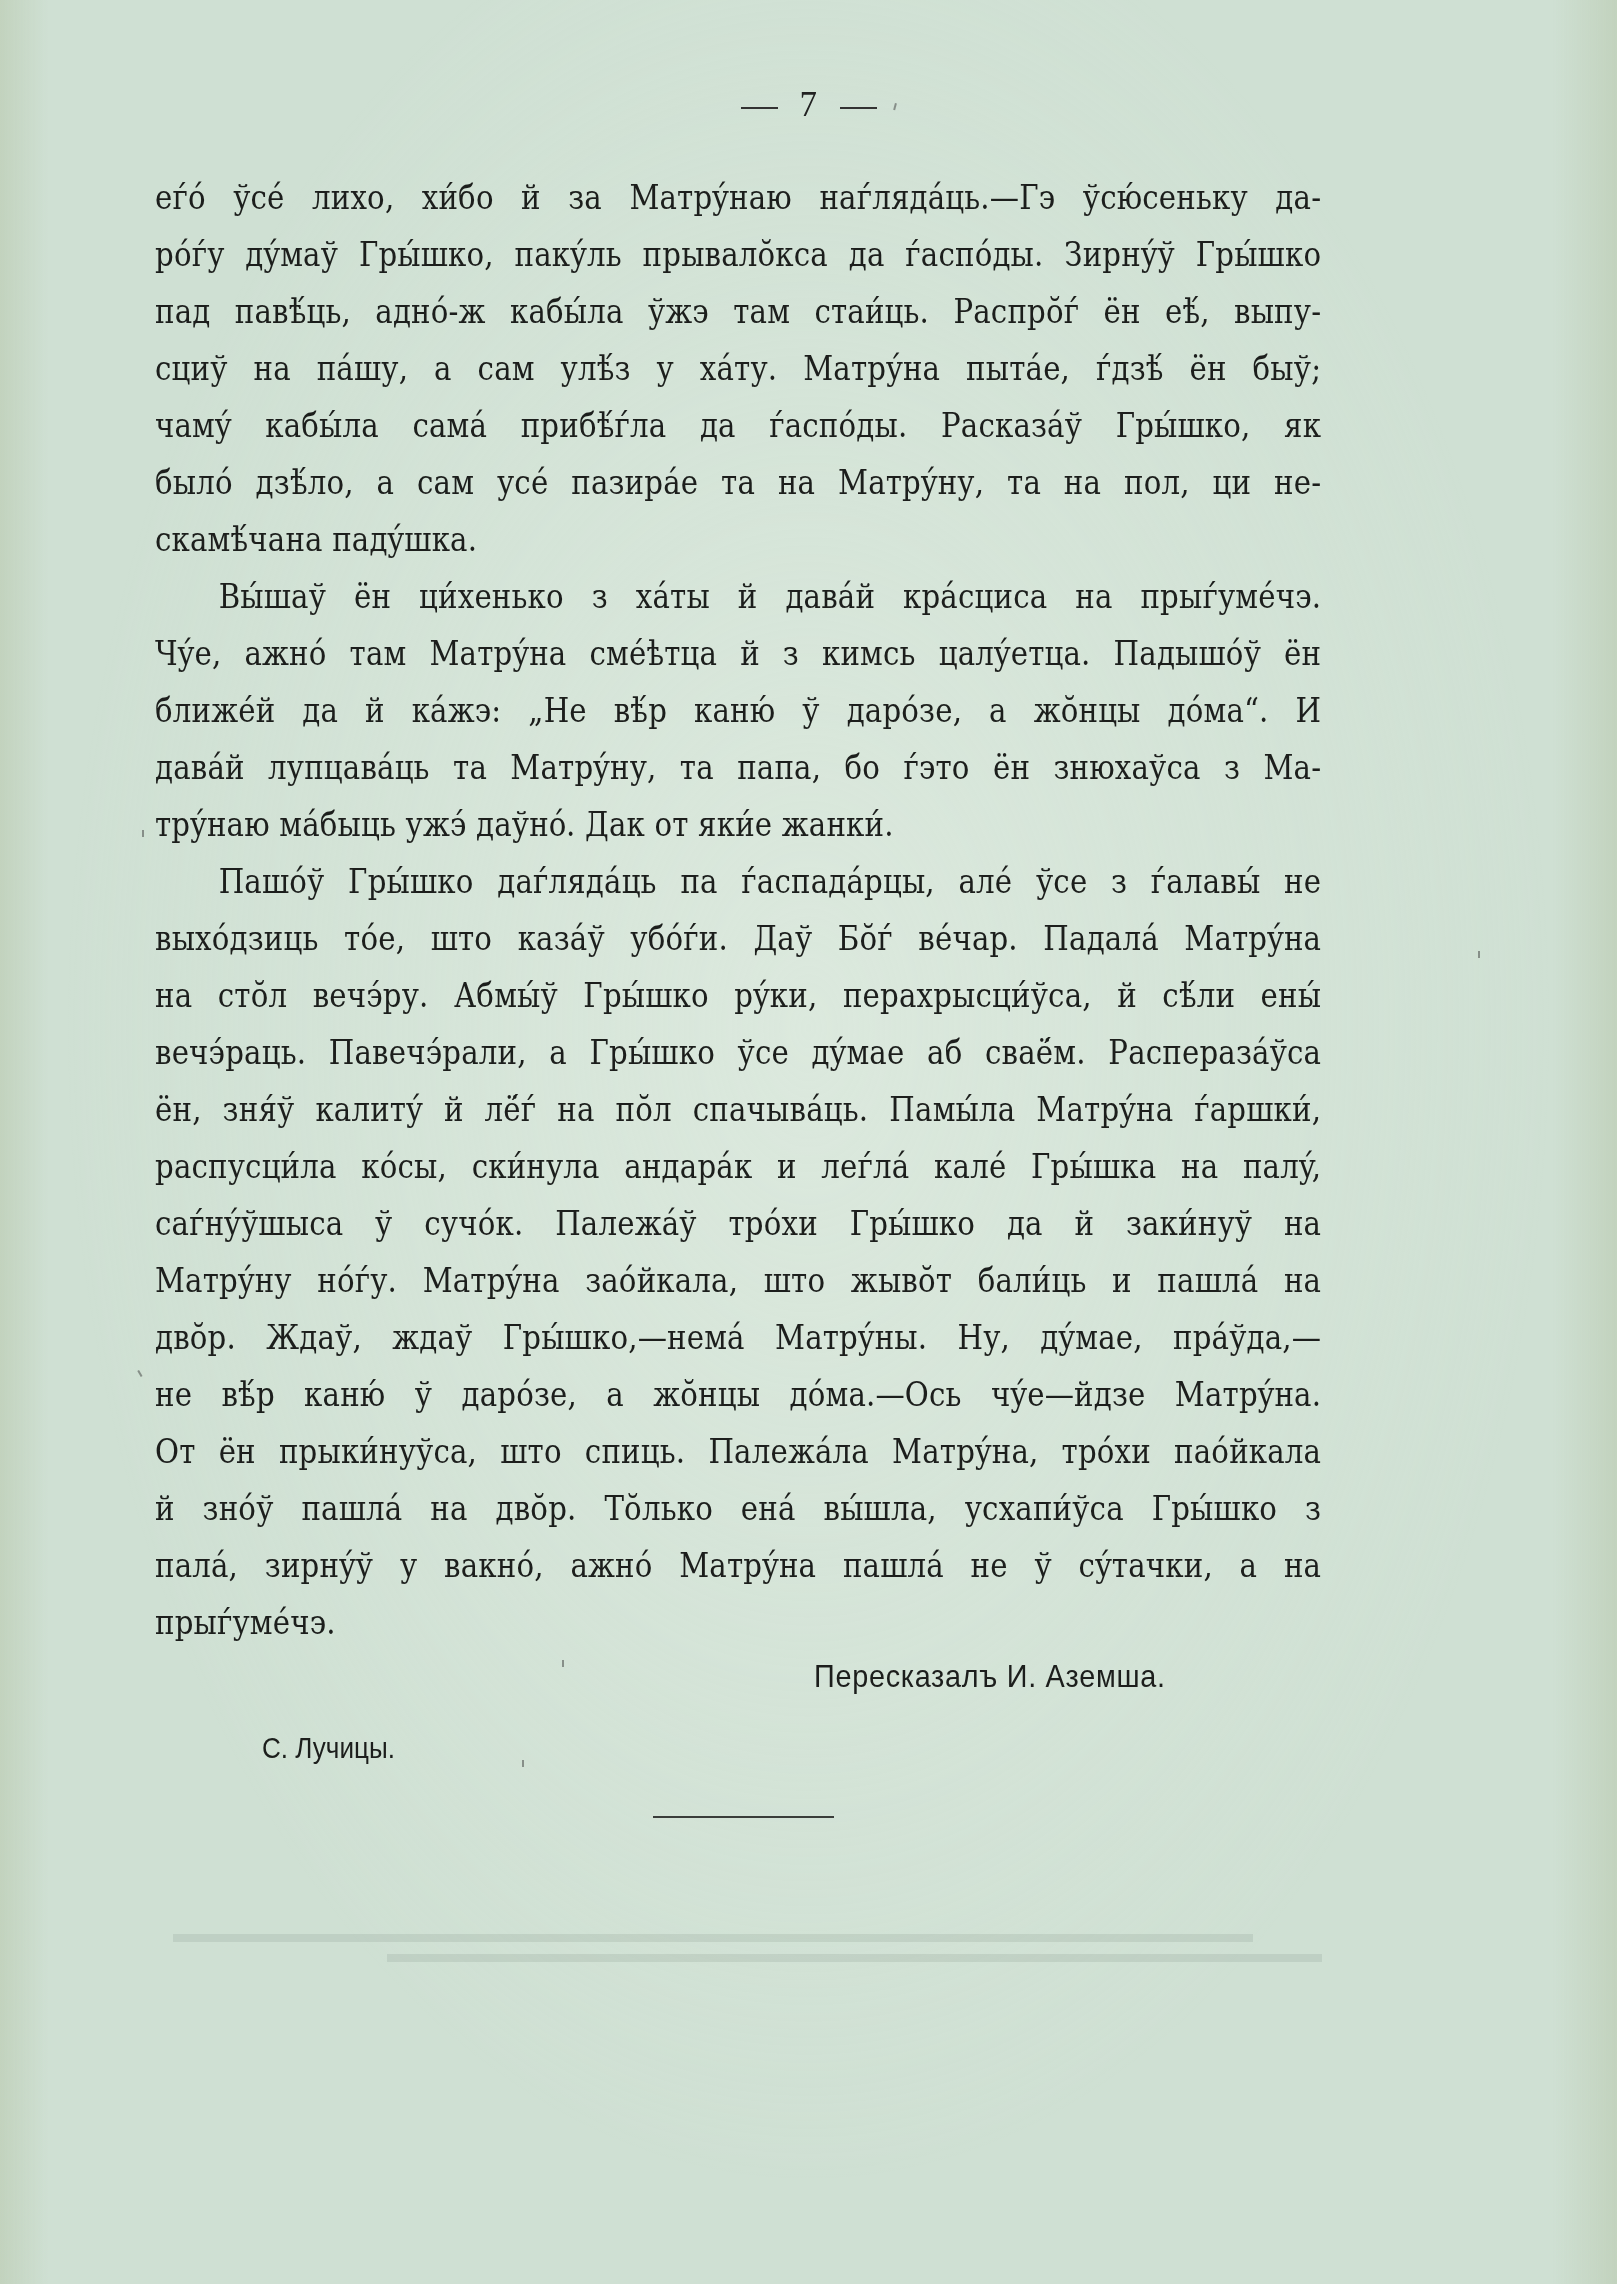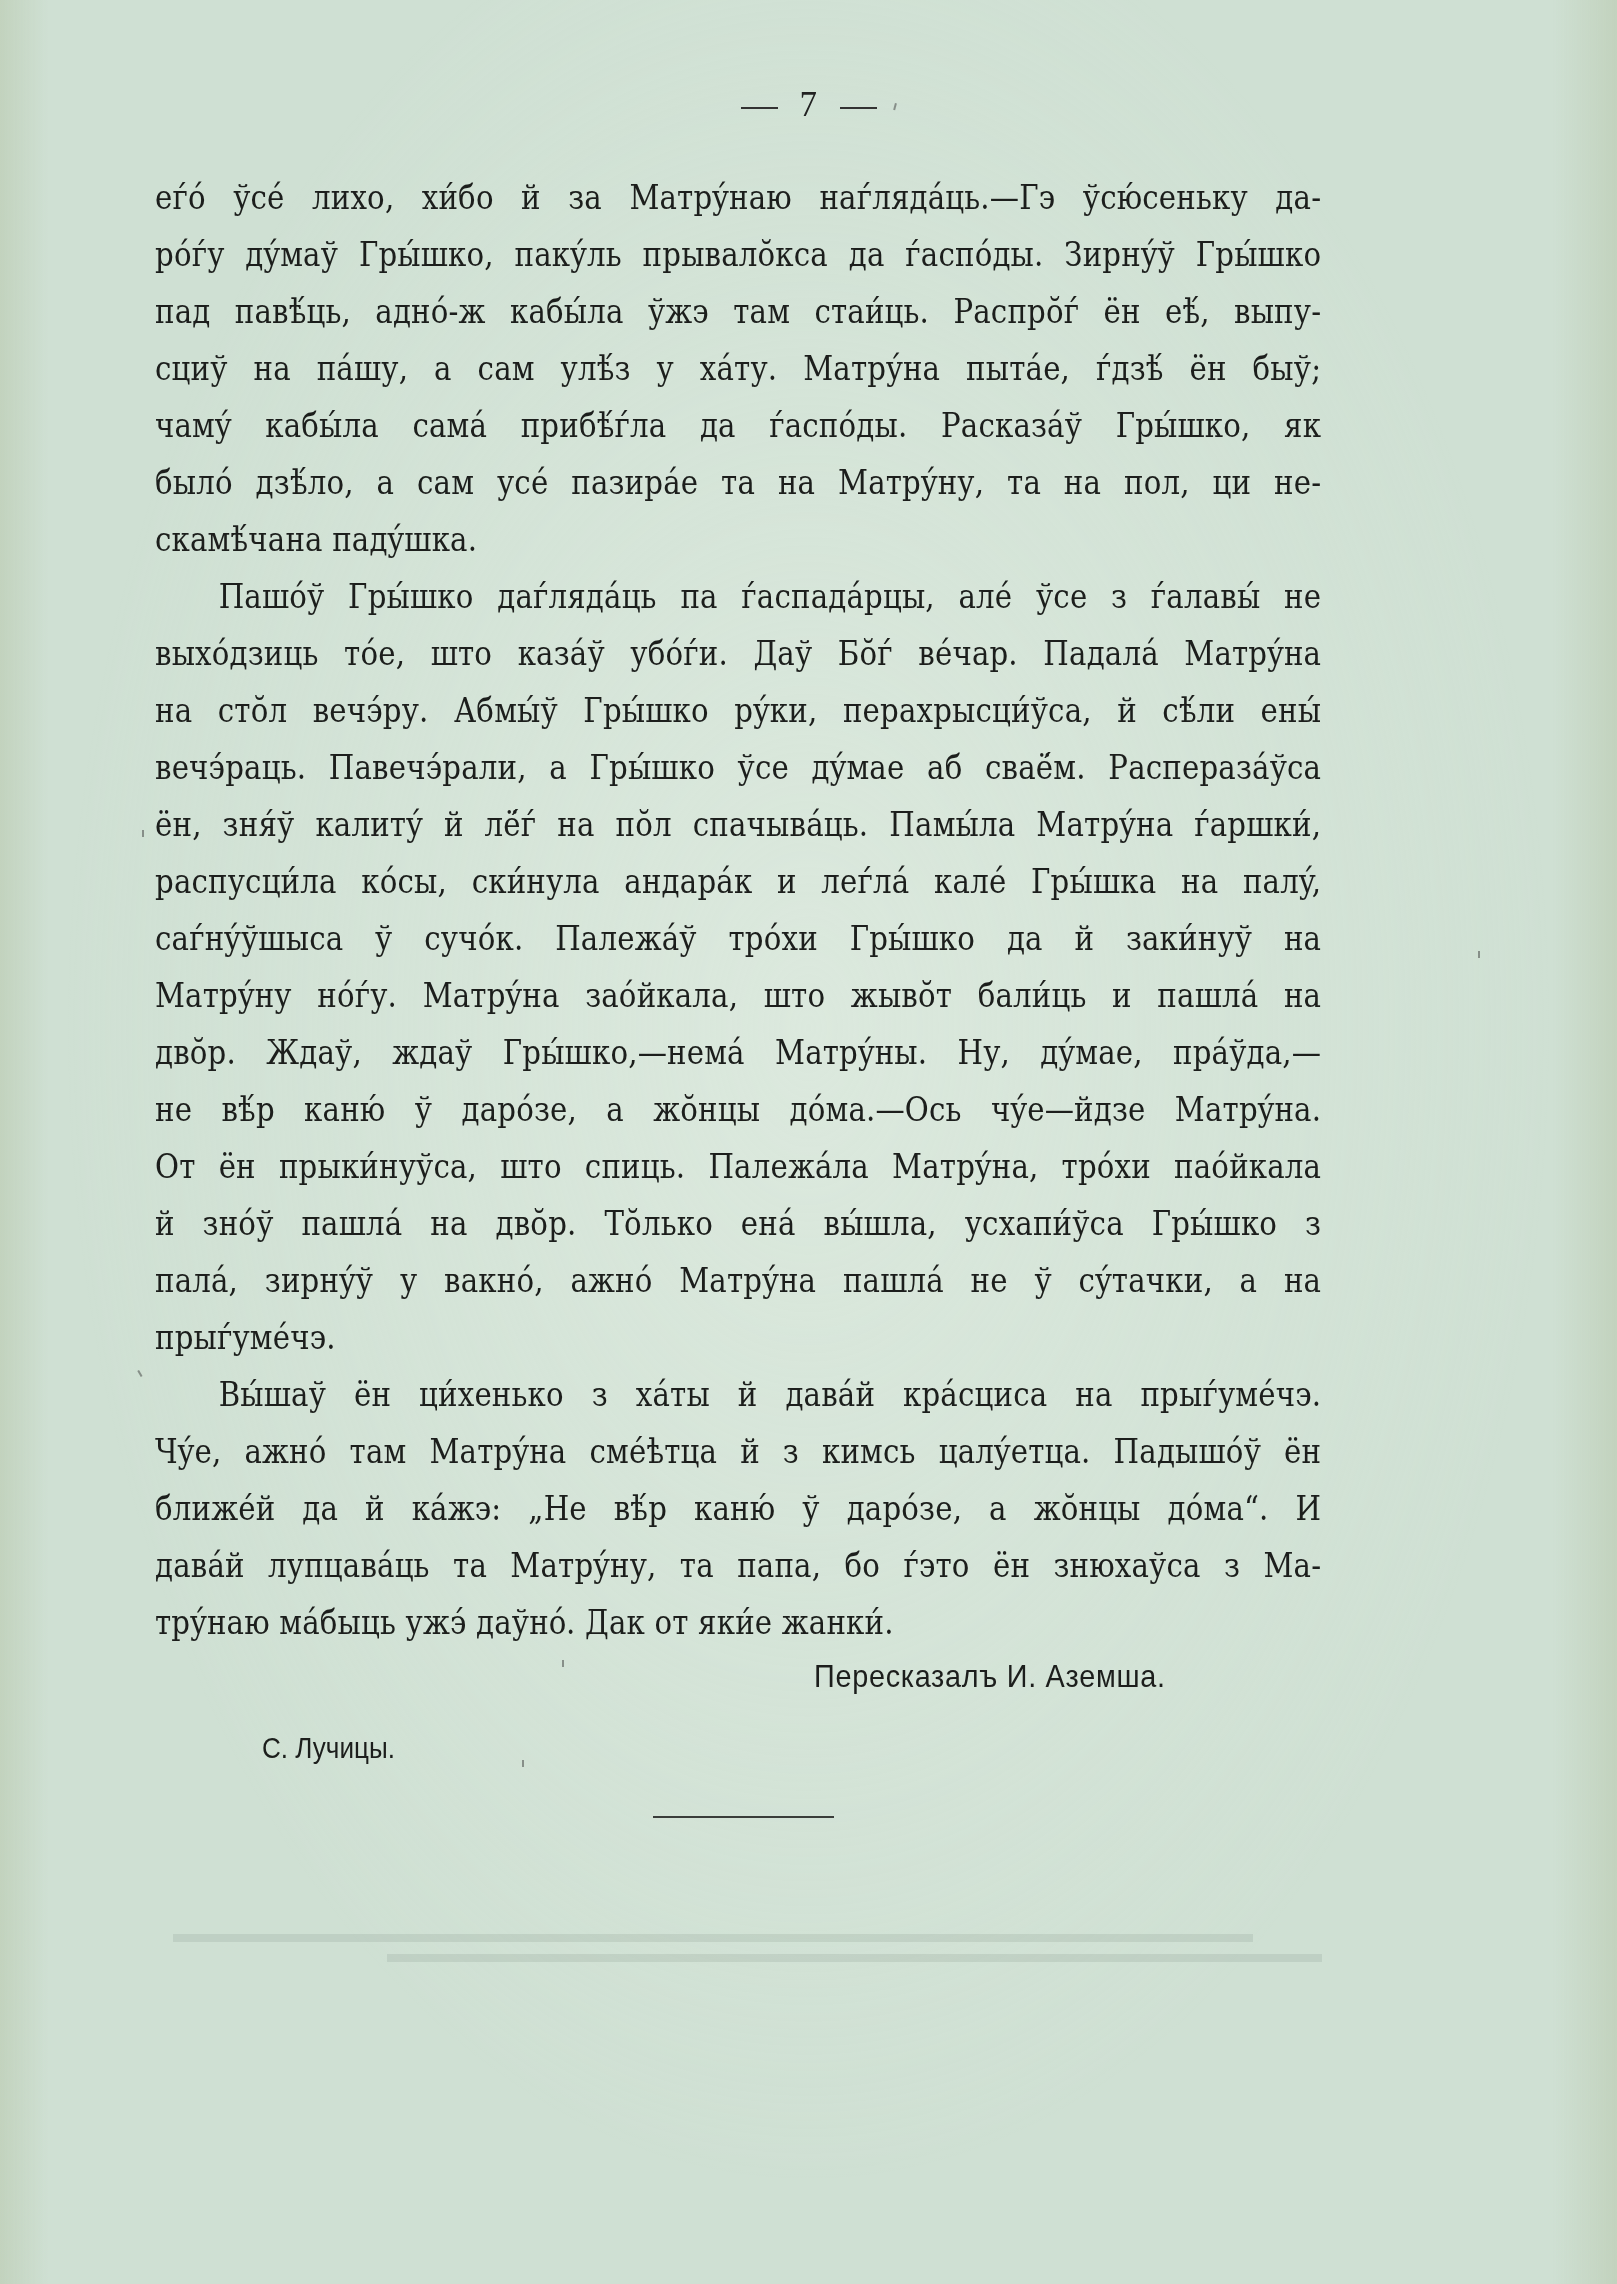--- a/index.html
+++ b/index.html
@@ -125,41 +125,41 @@
       <div class="paragraph">
         <span class="line">еѓó ўсé лихо, хи́бо й за Матрýнаю наѓлядáць.—Гэ ўсю́сеньку да-</span>
         <span class="line">рóѓу дýмаў Гры́шко, пакýль прывалŏкса да ѓаспóды. Зирнýў Гры́шко</span>
         <span class="line">пад павѣ́ць, аднó-ж кабы́ла ўжэ там стаи́ць. Распрŏѓ ён еѣ́, выпу-</span>
         <span class="line">сциў на пáшу, а сам улѣ́з у хáту. Матрýна пытáе, ѓдзѣ́ ён быў;</span>
         <span class="line">чамý кабы́ла самá прибѣ́ѓла да ѓаспóды. Расказáў Гры́шко, як</span>
         <span class="line">былó дзѣ́ло, а сам усé пазирáе та на Матрýну, та на пол, ци не-</span>
         <span class="line last">скамѣ́чана падýшка.</span>
       </div>
       <div class="paragraph">
+        <span class="line indent">Вы́шаў ён ци́хенько з хáты й давáй крáсциса на прыѓумéчэ.</span>
+        <span class="line">Чýе, ажнó там Матрýна сме́ѣтца й з кимсь цалýетца. Падышóў ён</span>
+        <span class="line">ближе́й да й кáжэ: „Не вѣ́р каню́ ў дарóзе, а жŏнцы дóма“. И</span>
+        <span class="line">давáй лупцавáць та Матрýну, та папа, бо ѓэто ён знюхаўса з Ма-</span>
+        <span class="line last">трýнаю мáбыць ужэ́ даўнó. Дак от яки́е жанки́.</span>
+      </div>
+      <div class="paragraph">
         <span class="line indent">Пашóў Гры́шко даѓлядáць па ѓаспадáрцы, алé ўсе з ѓалавы́ не</span>
         <span class="line">выхóдзиць тóе, што казáў убóѓи. Даў Бŏѓ вéчар. Падалá Матрýна</span>
         <span class="line">на стŏл вечэ́ру. Абмы́ў Гры́шко рýки, перахрысци́ўса, й сѣ́ли ены́</span>
         <span class="line">вечэ́раць. Павечэ́рали, а Гры́шко ўсе дýмае аб сваё́м. Расперазáўса</span>
         <span class="line">ён, зня́ў калитý й лё́ѓ на пŏл спачывáць. Памы́ла Матрýна ѓаршки́,</span>
         <span class="line">распусци́ла кóсы, ски́нула андарáк и леѓлá калé Гры́шка на палý,</span>
         <span class="line">саѓнýўшыса ў сучóк. Палежáў трóхи Гры́шко да й заки́нуў на</span>
         <span class="line">Матрýну нóѓу. Матрýна заóйкала, што жывŏт бали́ць и пашлá на</span>
         <span class="line">двŏр. Ждаў, ждаў Гры́шко,—немá Матрýны. Ну, дýмае, прáўда,—</span>
         <span class="line">не вѣ́р каню́ ў дарóзе, а жŏнцы дóма.—Ось чýе—йдзе Матрýна.</span>
         <span class="line">От ён прыки́нуўса, што спиць. Палежáла Матрýна, трóхи паóйкала</span>
         <span class="line">й знóў пашлá на двŏр. Тŏлько енá вы́шла, усхапи́ўса Гры́шко з</span>
         <span class="line">палá, зирнýў у вакнó, ажнó Матрýна пашлá не ў сýтачки, а на</span>
         <span class="line last">прыѓумéчэ.</span>
-      </div>
-      <div class="paragraph">
-        <span class="line indent">Вы́шаў ён ци́хенько з хáты й давáй крáсциса на прыѓумéчэ.</span>
-        <span class="line">Чýе, ажнó там Матрýна сме́ѣтца й з кимсь цалýетца. Падышóў ён</span>
-        <span class="line">ближе́й да й кáжэ: „Не вѣ́р каню́ ў дарóзе, а жŏнцы дóма“. И</span>
-        <span class="line">давáй лупцавáць та Матрýну, та папа, бо ѓэто ён знюхаўса з Ма-</span>
-        <span class="line last">трýнаю мáбыць ужэ́ даўнó. Дак от яки́е жанки́.</span>
       </div>
     </div>
 
   <div class="signature">Пересказалъ И. Аземша.</div>
   <div class="place">С. Лучицы.</div>
   <div class="end-rule"></div>
 
   <div class="ghost" style="left:173px;top:1934px;width:1080px;"></div>
   <div class="ghost" style="left:387px;top:1954px;width:935px;"></div>
 

